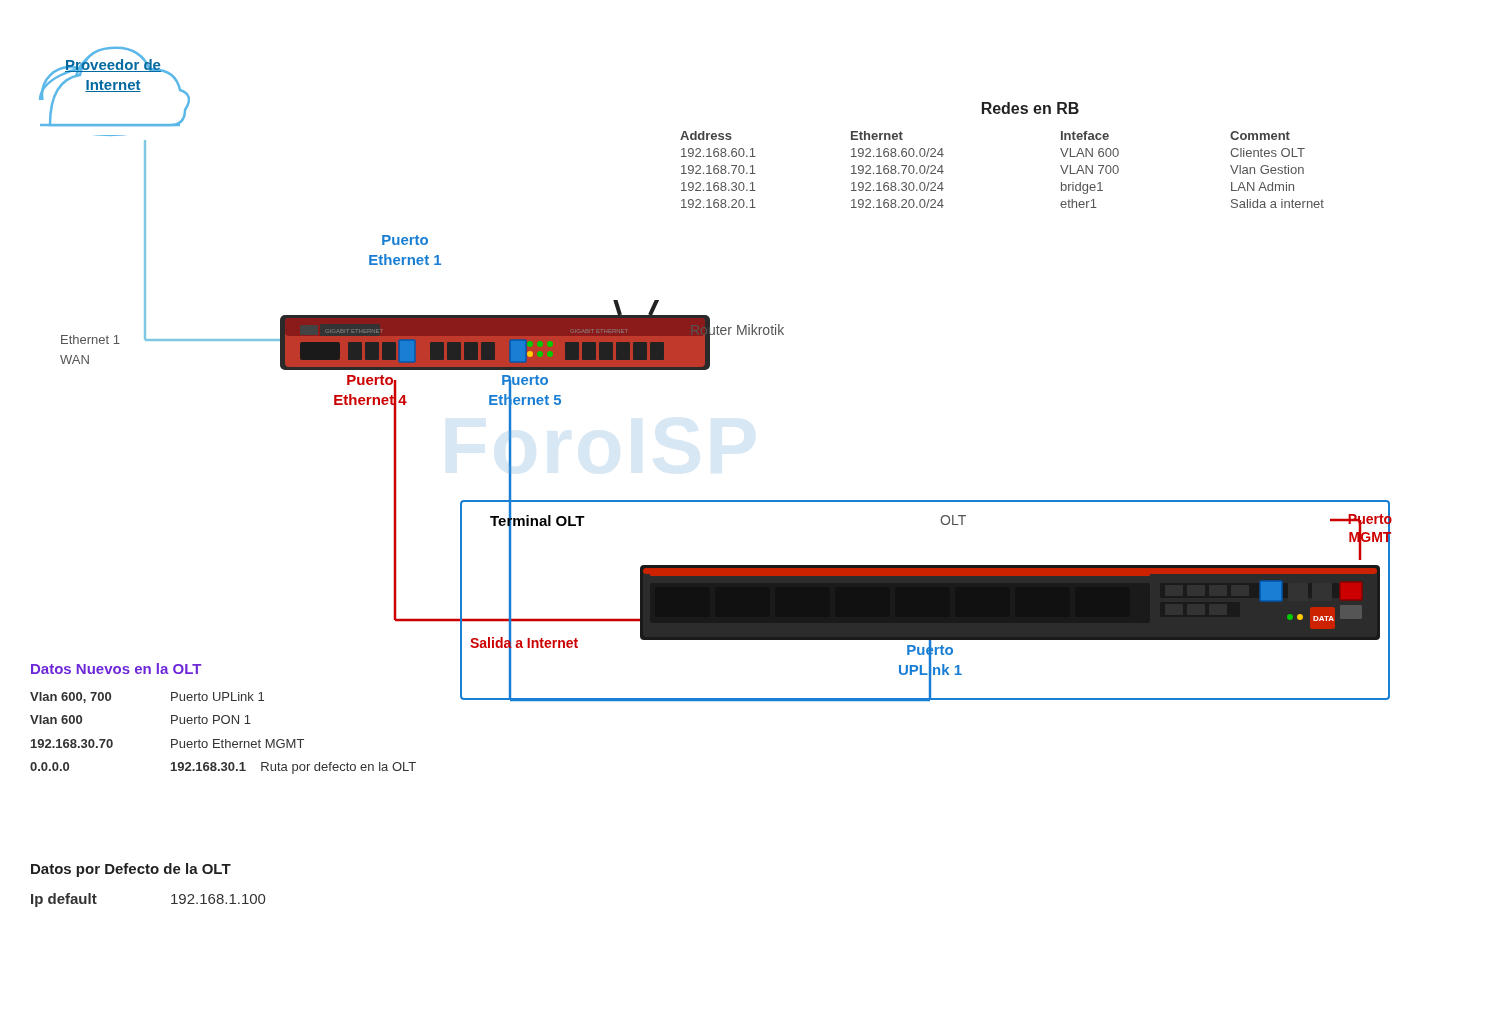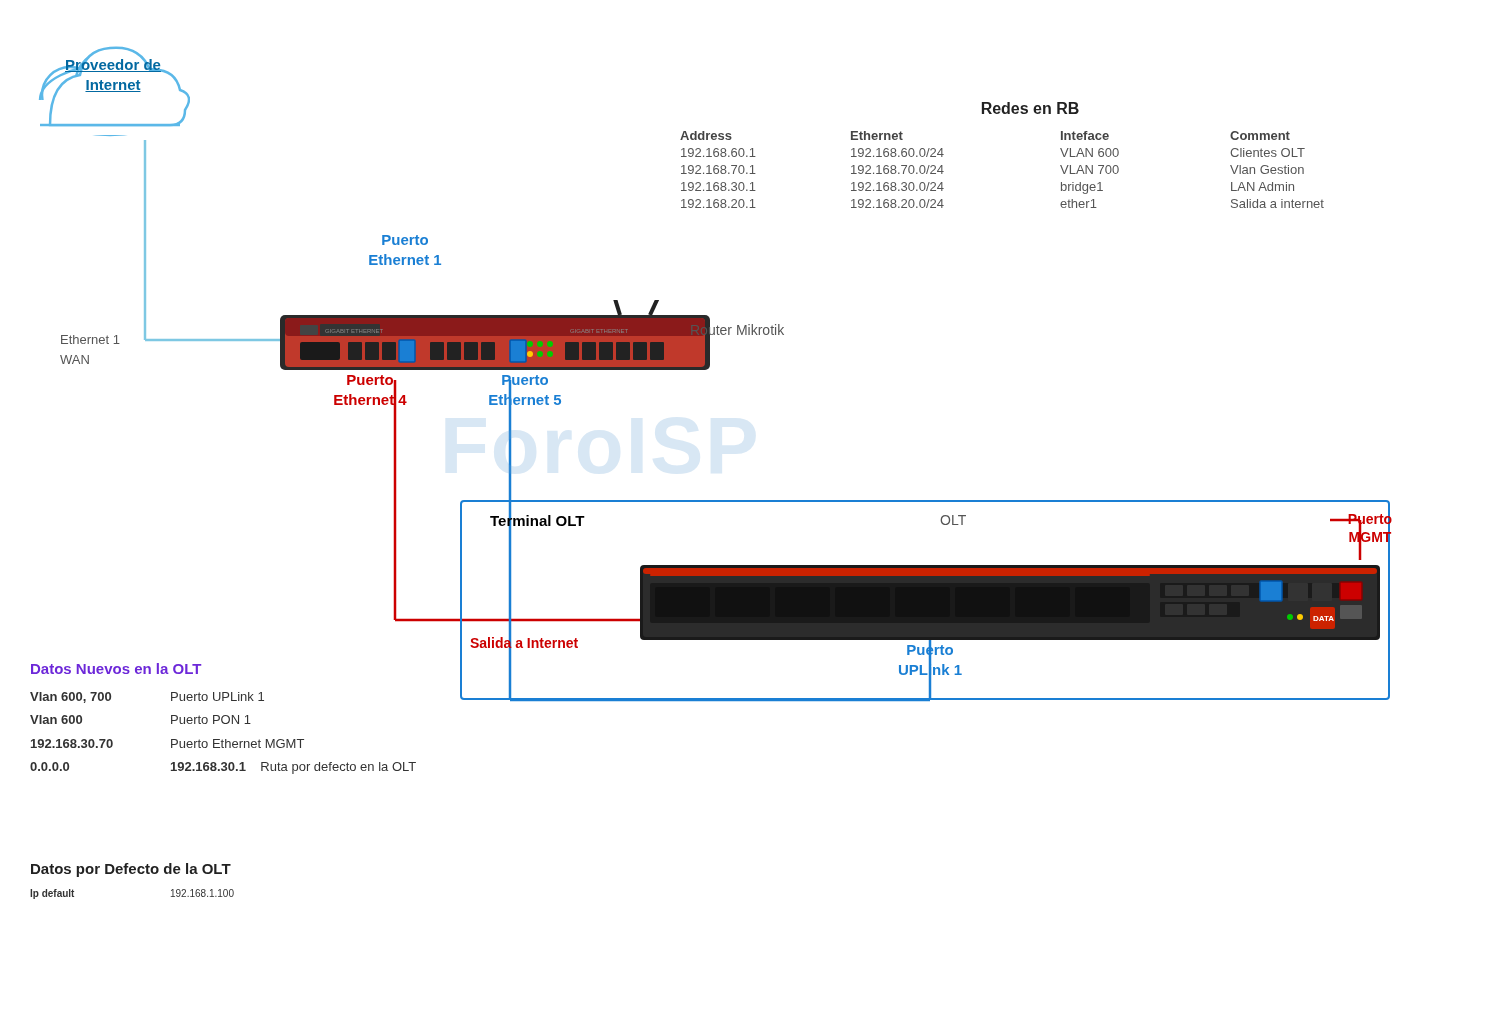--- a/index.html
+++ b/index.html
@@ -504,17 +504,17 @@
         <span style="font-weight:bold;">192.168.30.1</span>
         &nbsp;&nbsp;
         <span>Ruta  por defecto en la OLT</span>
       </div>
     </div>
   </div>
 </div>
 
 <div class="datos-defecto-section">
   <div class="datos-defecto-title">Datos por Defecto de la OLT</div>
-  <div style="display:grid; grid-template-columns: 140px auto; font-size:10px; color:#333; line-height:1.8;">
+  <div style="display:grid; grid-template-columns: 140px auto; font-size:15px; color:#333; line-height:1.8;">
     <div style="font-weight:bold;">Ip default</div>
     <div>192.168.1.100</div>
   </div>
 </div>
 
 </body></html>

